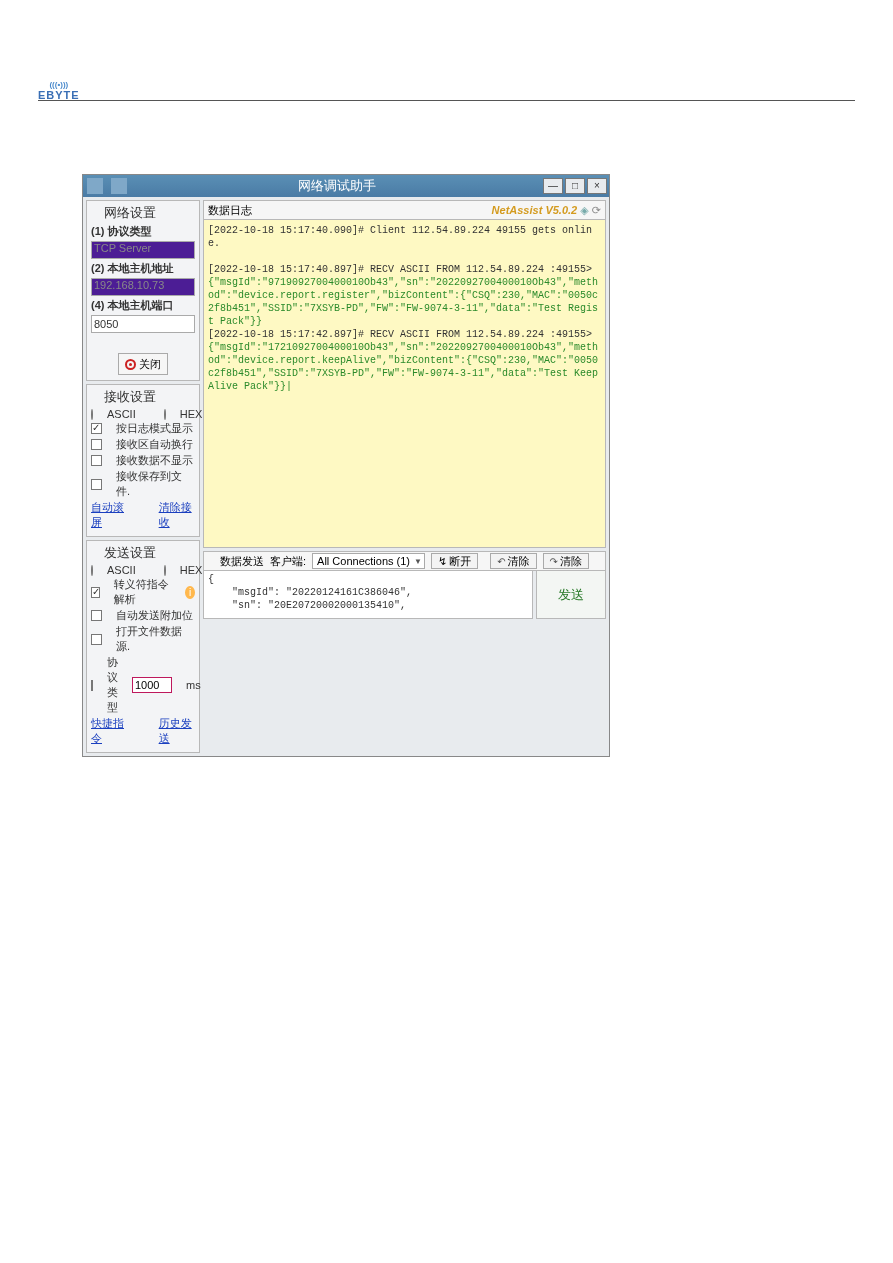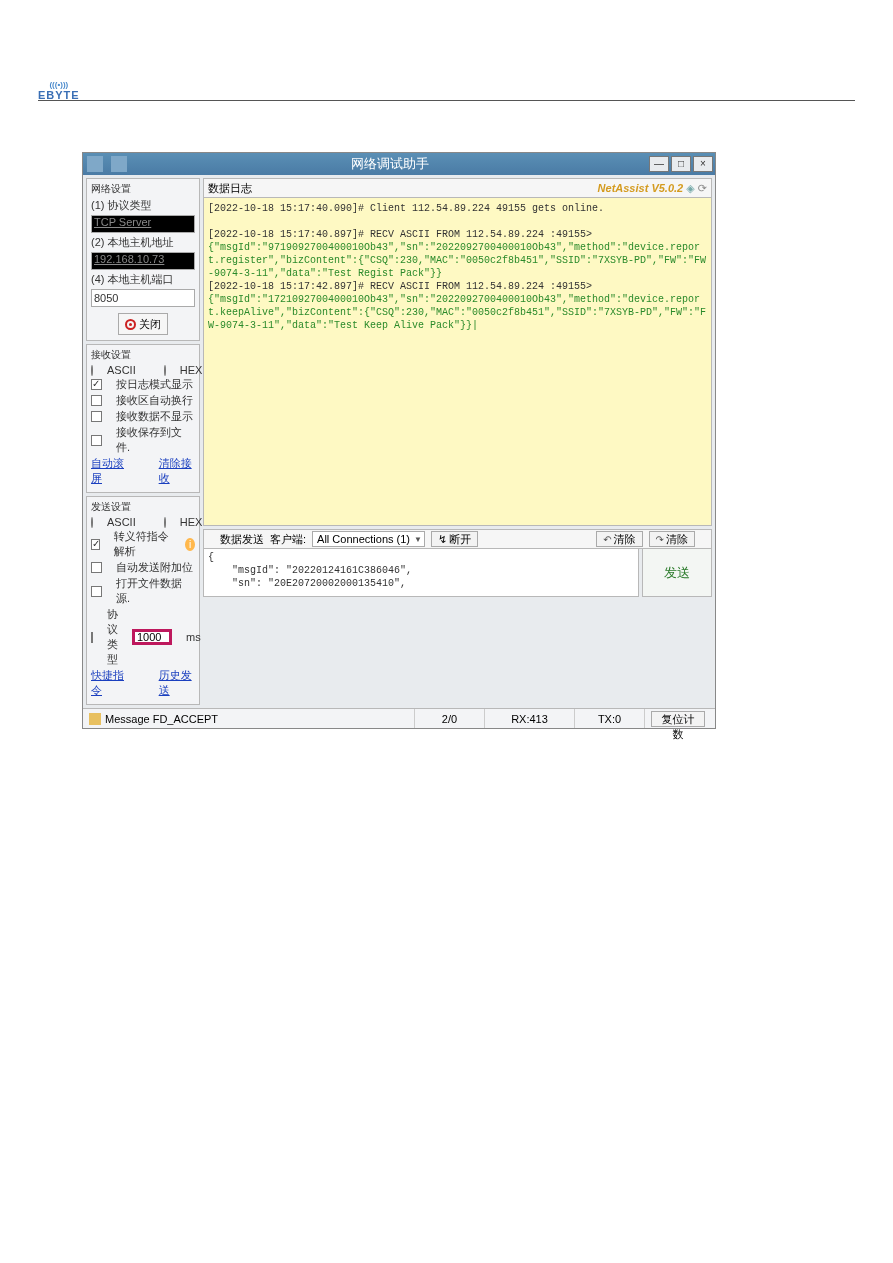--- a/index.html
+++ b/index.html
@@ -29,23 +29,23 @@
   }
   .hr {
     position: absolute;
     top: 100px;
     left: 38px;
     right: 38px;
     border-top: 1px solid #555;
   }
   .app-window {
     position: absolute;
-    top: 152px;
+    top: 174px;
     left: 82px;
-    width: 634px;
+    width: 528px;
     background: #e8ebee;
     border: 1px solid #888;
   }
   .titlebar {
     height: 22px;
     background: linear-gradient(#5a8fb5, #4a7ba5);
     display: flex;
     align-items: center;
     color: #fff;
     position: relative;
@@ -85,39 +85,41 @@
     display: flex;
     flex-direction: column;
     gap: 3px;
   }
   .panel {
     border: 1px solid #b8b8b8;
     background: #f3f4f6;
     padding: 3px 4px 5px;
   }
   .panel-title {
-    font-size: 10px;
+    font-size: 13px;
     color: #333;
     margin-bottom: 2px;
+    margin-left: 13px;
   }
   .subrow {
     font-size: 11px;
     color: #333;
     margin: 2px 0;
+    font-weight: bold;
   }
   .select, .input {
     width: 100%;
     height: 18px;
     border: 1px solid #aaa;
     background: #fff;
     font-size: 11px;
     padding: 0 2px;
     color: #333;
   }
-  .select.dim, .input.dim { background: #000000; color: #888; text-decoration: underline; }
+  .select.dim, .input.dim { background: #4c1d95; color: #888; }
   .btn {
     height: 22px;
     border: 1px solid #aaa;
     background: #f6f6f6;
     font-size: 11px;
     padding: 0 6px;
     display: inline-flex;
     align-items: center;
     gap: 3px;
   }
@@ -232,21 +234,21 @@
     position: absolute;
     top: 420px;
     left: 160px;
     font-size: 56px;
     font-family: Arial, sans-serif;
     color: rgba(80, 135, 200, 0.35);
     transform: rotate(-38deg);
     pointer-events: none;
     letter-spacing: 1px;
   }
-  .mini-input { width: 40px; height: 16px; border: 3px solid #be185d; background: #fff; font-size: 11px; padding: 0 2px; }
+  .mini-input { width: 40px; height: 16px; border: 1px solid #be185d; background: #fff; font-size: 11px; padding: 0 2px; }
 </style>
 </head>
 <body>
 
 <div class="logo">
   <span class="logo-arc">(((•)))</span>
   <span>EBYTE</span>
 </div>
 <div class="hr"></div>
 
@@ -268,21 +270,21 @@
     <div class="sidebar">
 
       <div class="panel">
         <div class="panel-title">网络设置</div>
         <div class="subrow">(1) 协议类型</div>
         <div class="select dim">TCP Server</div>
         <div class="subrow">(2) 本地主机地址</div>
         <div class="select dim">192.168.10.73</div>
         <div class="subrow">(4) 本地主机端口</div>
         <input class="input" value="8050" style="">
-        <div style="text-align:center;margin-top:6px;">
+        <div style="text-align:center;margin-top:20px;">
           <button class="btn">
             <span class="btn-close-circ"></span>
             <span>关闭</span>
           </button>
         </div>
       </div>
 
       <div class="panel">
         <div class="panel-title">接收设置</div>
         <div class="chkrow">
@@ -386,25 +388,13 @@
       </div>
       <div class="send-row">
         <div class="send-text"><span>{</span>
 <span>    "msgId": "20220124161C386046",</span>
 <span>    "sn": "20E20720002000135410",</span></div>
         <div class="send-btn">发送</div>
       </div>
     </div>
   </div>
 
-  <div class="statusbar">
-    <div class="sb-cell" style="flex:2;">
-      <span class="sb-ic"></span>
-      <span>Message FD_ACCEPT</span>
-    </div>
-    <div class="sb-cell" style="width:70px;justify-content:center;">2/0</div>
-    <div class="sb-cell" style="width:90px;justify-content:center;">RX:413</div>
-    <div class="sb-cell" style="width:70px;justify-content:center;">TX:0</div>
-    <div class="sb-cell" style="width:70px;border-right:none;">
-      <button class="sb-btn">复位计数</button>
-    </div>
-  </div>
 </div>
 
 </body></html>

